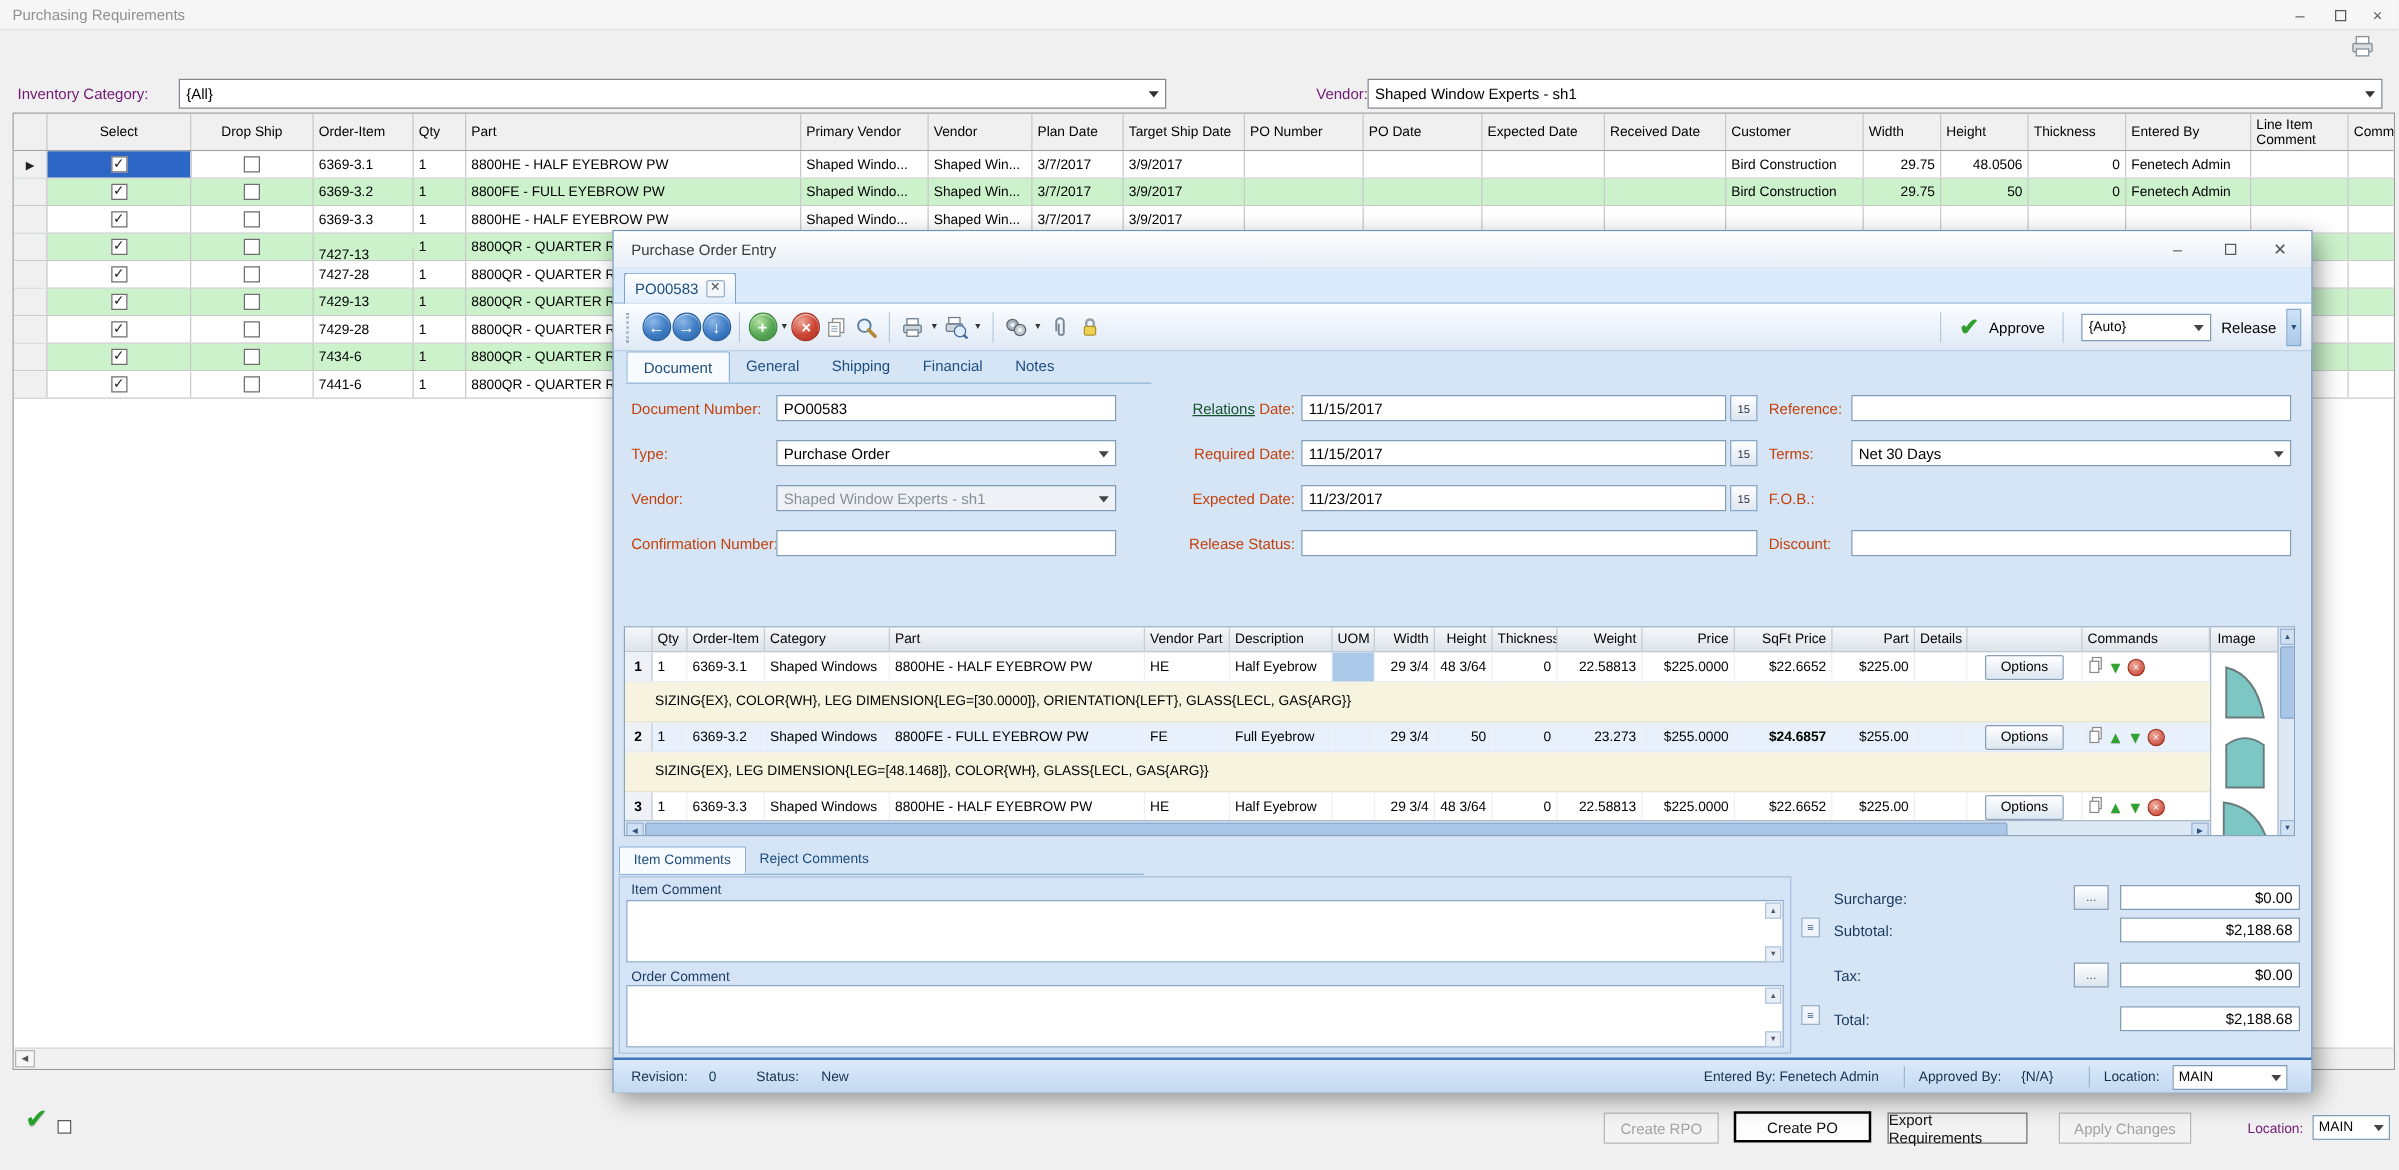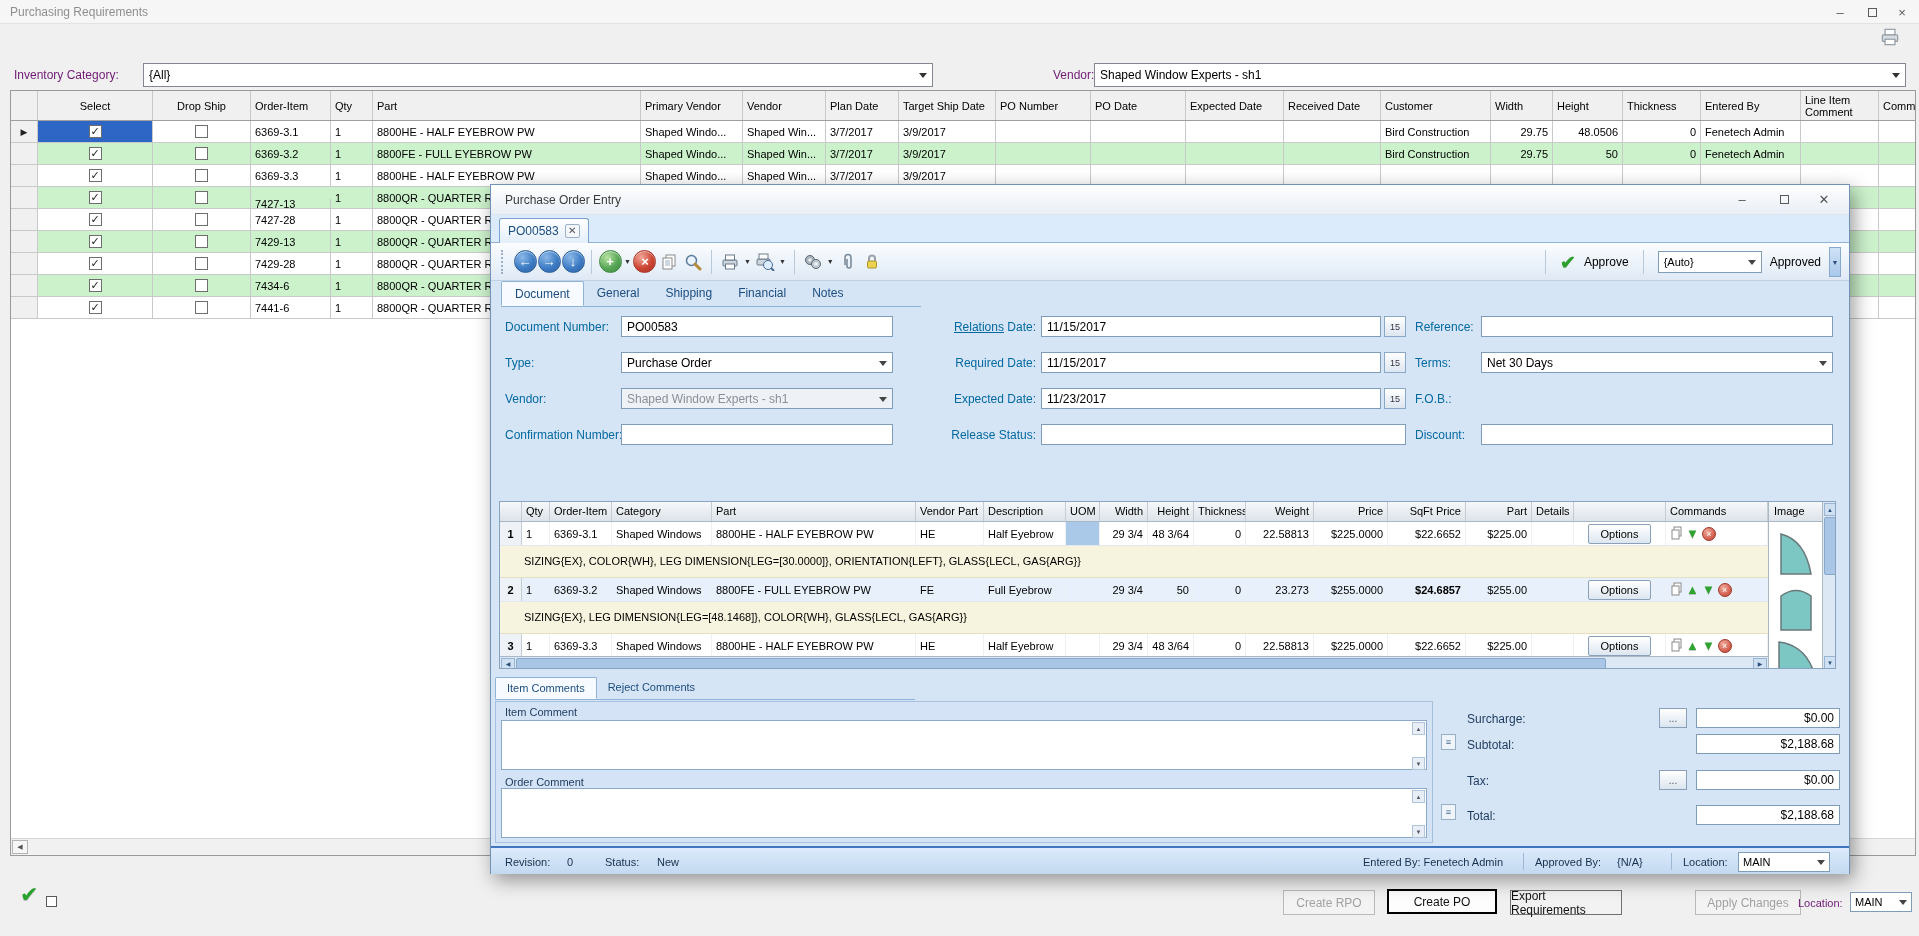--- a/index.html
+++ b/index.html
@@ -57,26 +57,26 @@
 .ball.red{background:radial-gradient(circle at 35% 30%,#f0a898,#cc4433 55%,#a83326);border-color:#a83326}
 .tico{display:inline-flex;align-items:center;justify-content:center;width:24px;height:26px}
 .caret{font-size:7px;color:#333;margin:0 2px}
 .tsep{width:1px;height:24px;background:#b9c9dc;margin:0 6px}
 .tright{position:absolute;right:8px;top:0;height:38px;display:flex;align-items:center;gap:8px}
 .autocombo{width:104px;height:22px;background:#fff;border:1px solid #7f9db9;position:relative;display:flex;align-items:center;padding:0 5px;font-size:11px}
 .ovflw{width:12px;height:30px;background:linear-gradient(#cfe2f6,#a9c8ea);border:1px solid #87a9cc;display:flex;align-items:center;justify-content:center;color:#2a4f7a;font-size:7px}
 .doctabs{left:10px;top:96px;height:26px;display:flex;border-bottom:1px solid #8fb3d6;width:420px}
 .dtab{padding:5px 13px;font-size:12px;color:#1c4d7f;white-space:nowrap}
 .dtab.active{background:#f7fbff;border:1px solid #8fb3d6;border-bottom:1px solid #f7fbff;border-radius:2px 2px 0 0}
-.flab{font-size:12px;color:#0369a1;white-space:nowrap}
+.flab{font-size:12px;color:#c2410c;white-space:nowrap}
 .inp{position:absolute;height:21px;background:#fff;border:1px solid #7f9db9;font-size:12px;display:flex;align-items:center;padding:0 5px;white-space:nowrap;overflow:hidden}
 .inp.combo2 .darr{position:absolute;right:5px;top:8px;width:0;height:0;border-left:4px solid transparent;border-right:4px solid transparent;border-top:5px solid #444}
 .inp.dim{background:#eef1f5;color:#8a9099}
 .calbtn{position:absolute;width:22px;height:21px;border:1px solid #8aa8c8;background:linear-gradient(#fff,#dde6f0);font-size:9px;color:#334;display:flex;align-items:center;justify-content:center}
-.rel-link{text-decoration:underline;color:#0369a1}
+.rel-link{text-decoration:underline;color:#14532d}
 
 
 .grid{left:8px;top:316px;width:1337px;height:168px;background:#fff;border:1px solid #8aa4c0;overflow:hidden}
 .g-main{position:absolute;left:0;top:0;width:1268px;height:168px;overflow:hidden}
 .g-head{display:flex;height:20px;background:linear-gradient(#f6f8fa,#dde3ea);border-bottom:1px solid #aab8c6}
 .g-hc{font-size:11px;padding:3px 4px;border-right:1px solid #c4ccd4;white-space:nowrap;overflow:hidden;flex:none}
 .g-hc.num{text-align:right}
 .g-row{display:flex;height:24px;background:#fff;border-bottom:1px solid #e2e8ee}
 .g-row.hl{background:#e8f1fb}
 .g-c{font-size:11px;padding:0 4px;display:flex;align-items:center;white-space:nowrap;overflow:hidden;flex:none;border-right:1px solid #edf1f5}
@@ -424,21 +424,21 @@
     <div class="mt-scroll">
       <div class="sbtn">◀</div>
     </div>
   </div>
 
   <span class="a bigcheck" style="left:20px;top:882px">✔</span>
   <span class="a tinybox" style="left:46px;top:896px"></span>
   <div class="btn disabled" style="left:1283px;top:890px;width:92px">Create RPO</div>
   <div class="btn default" style="left:1387px;top:889px;width:110px">Create PO</div>
   <div class="btn" style="left:1510px;top:890px;width:112px">Export Requirements</div>
-  <div class="btn disabled" style="left:1695px;top:890px;width:106px">Apply Changes</div>
+  <div class="btn disabled" style="left:1647px;top:890px;width:106px">Apply Changes</div>
   <span class="a flabel" style="left:1798px;top:897px;font-size:11px">Location:</span>
   <div class="a loccombo" style="left:1850px;top:892px;width:62px;padding-right:14px">
     <span>MAIN</span>
     <span class="darr"></span>
   </div>
 
   <div class="a dlg">
     <div class="a dlg-title">
       <span class="a t">Purchase Order Entry</span>
       <span class="a dwinbtn" style="right:90px">–</span>
@@ -530,21 +530,21 @@
       </span>
       <div class="tright">
         <span class="tsep"></span>
         <span style="font-size:19px;color:#2e9e2e;font-weight:bold">✔</span>
         <span style="font-size:12px">Approve</span>
         <span class="tsep"></span>
         <div class="autocombo">
           <span>{Auto}</span>
           <span class="darr" style="position:absolute;right:5px;top:8px;width:0;height:0;border-left:4px solid transparent;border-right:4px solid transparent;border-top:5px solid #444"></span>
         </div>
-        <span style="font-size:12px">Approved</span>
+        <span style="font-size:12px">Release</span>
         <span class="ovflw">▼</span>
       </div>
     </div>
 
     <div class="a doctabs">
       <span class="dtab active">Document</span>
       <span class="dtab">General</span>
       <span class="dtab">Shipping</span>
       <span class="dtab">Financial</span>
       <span class="dtab">Notes</span>

